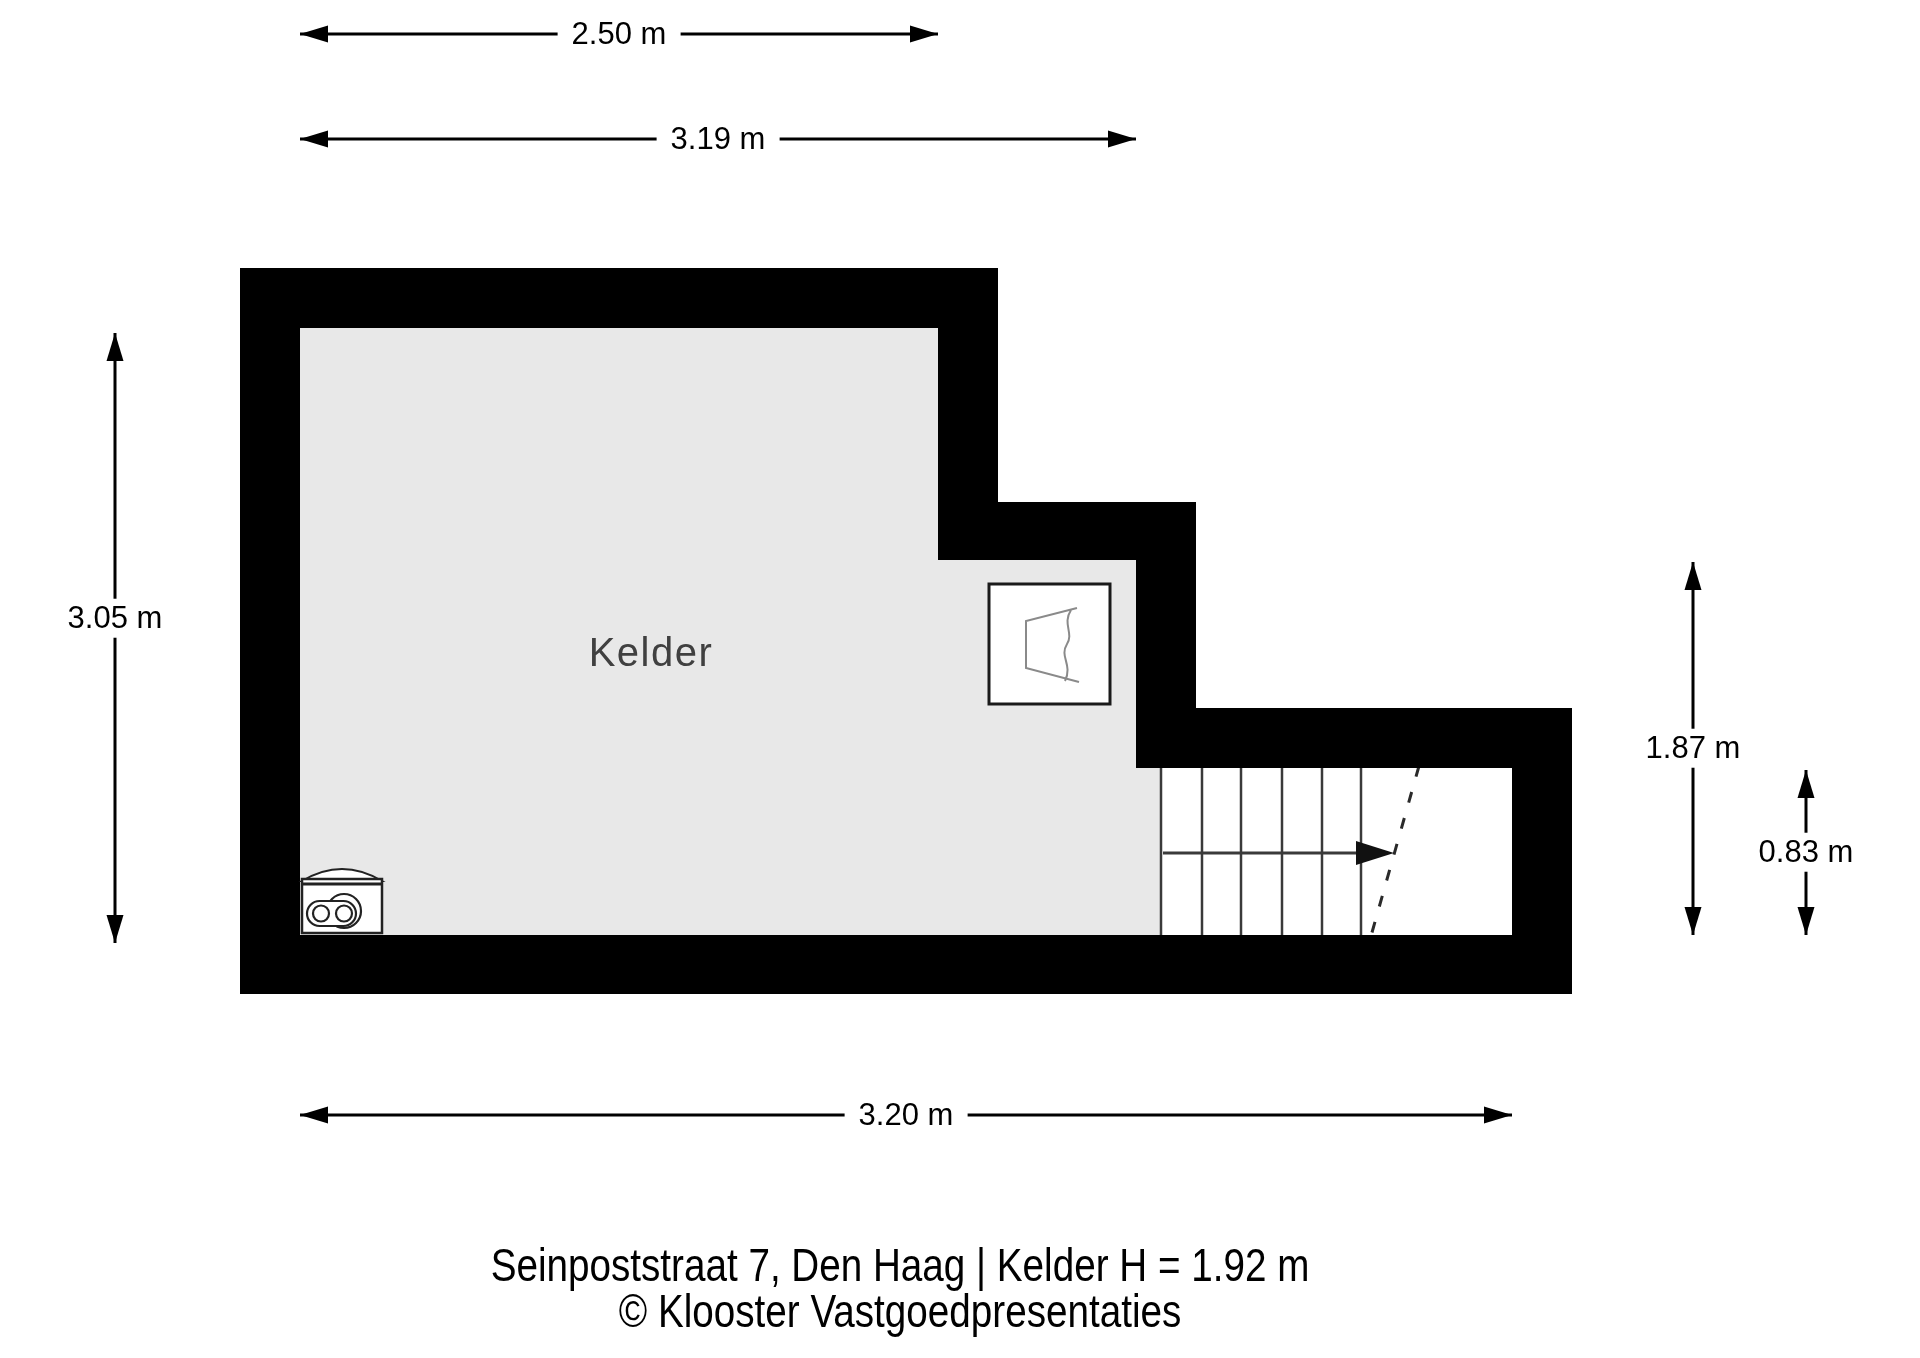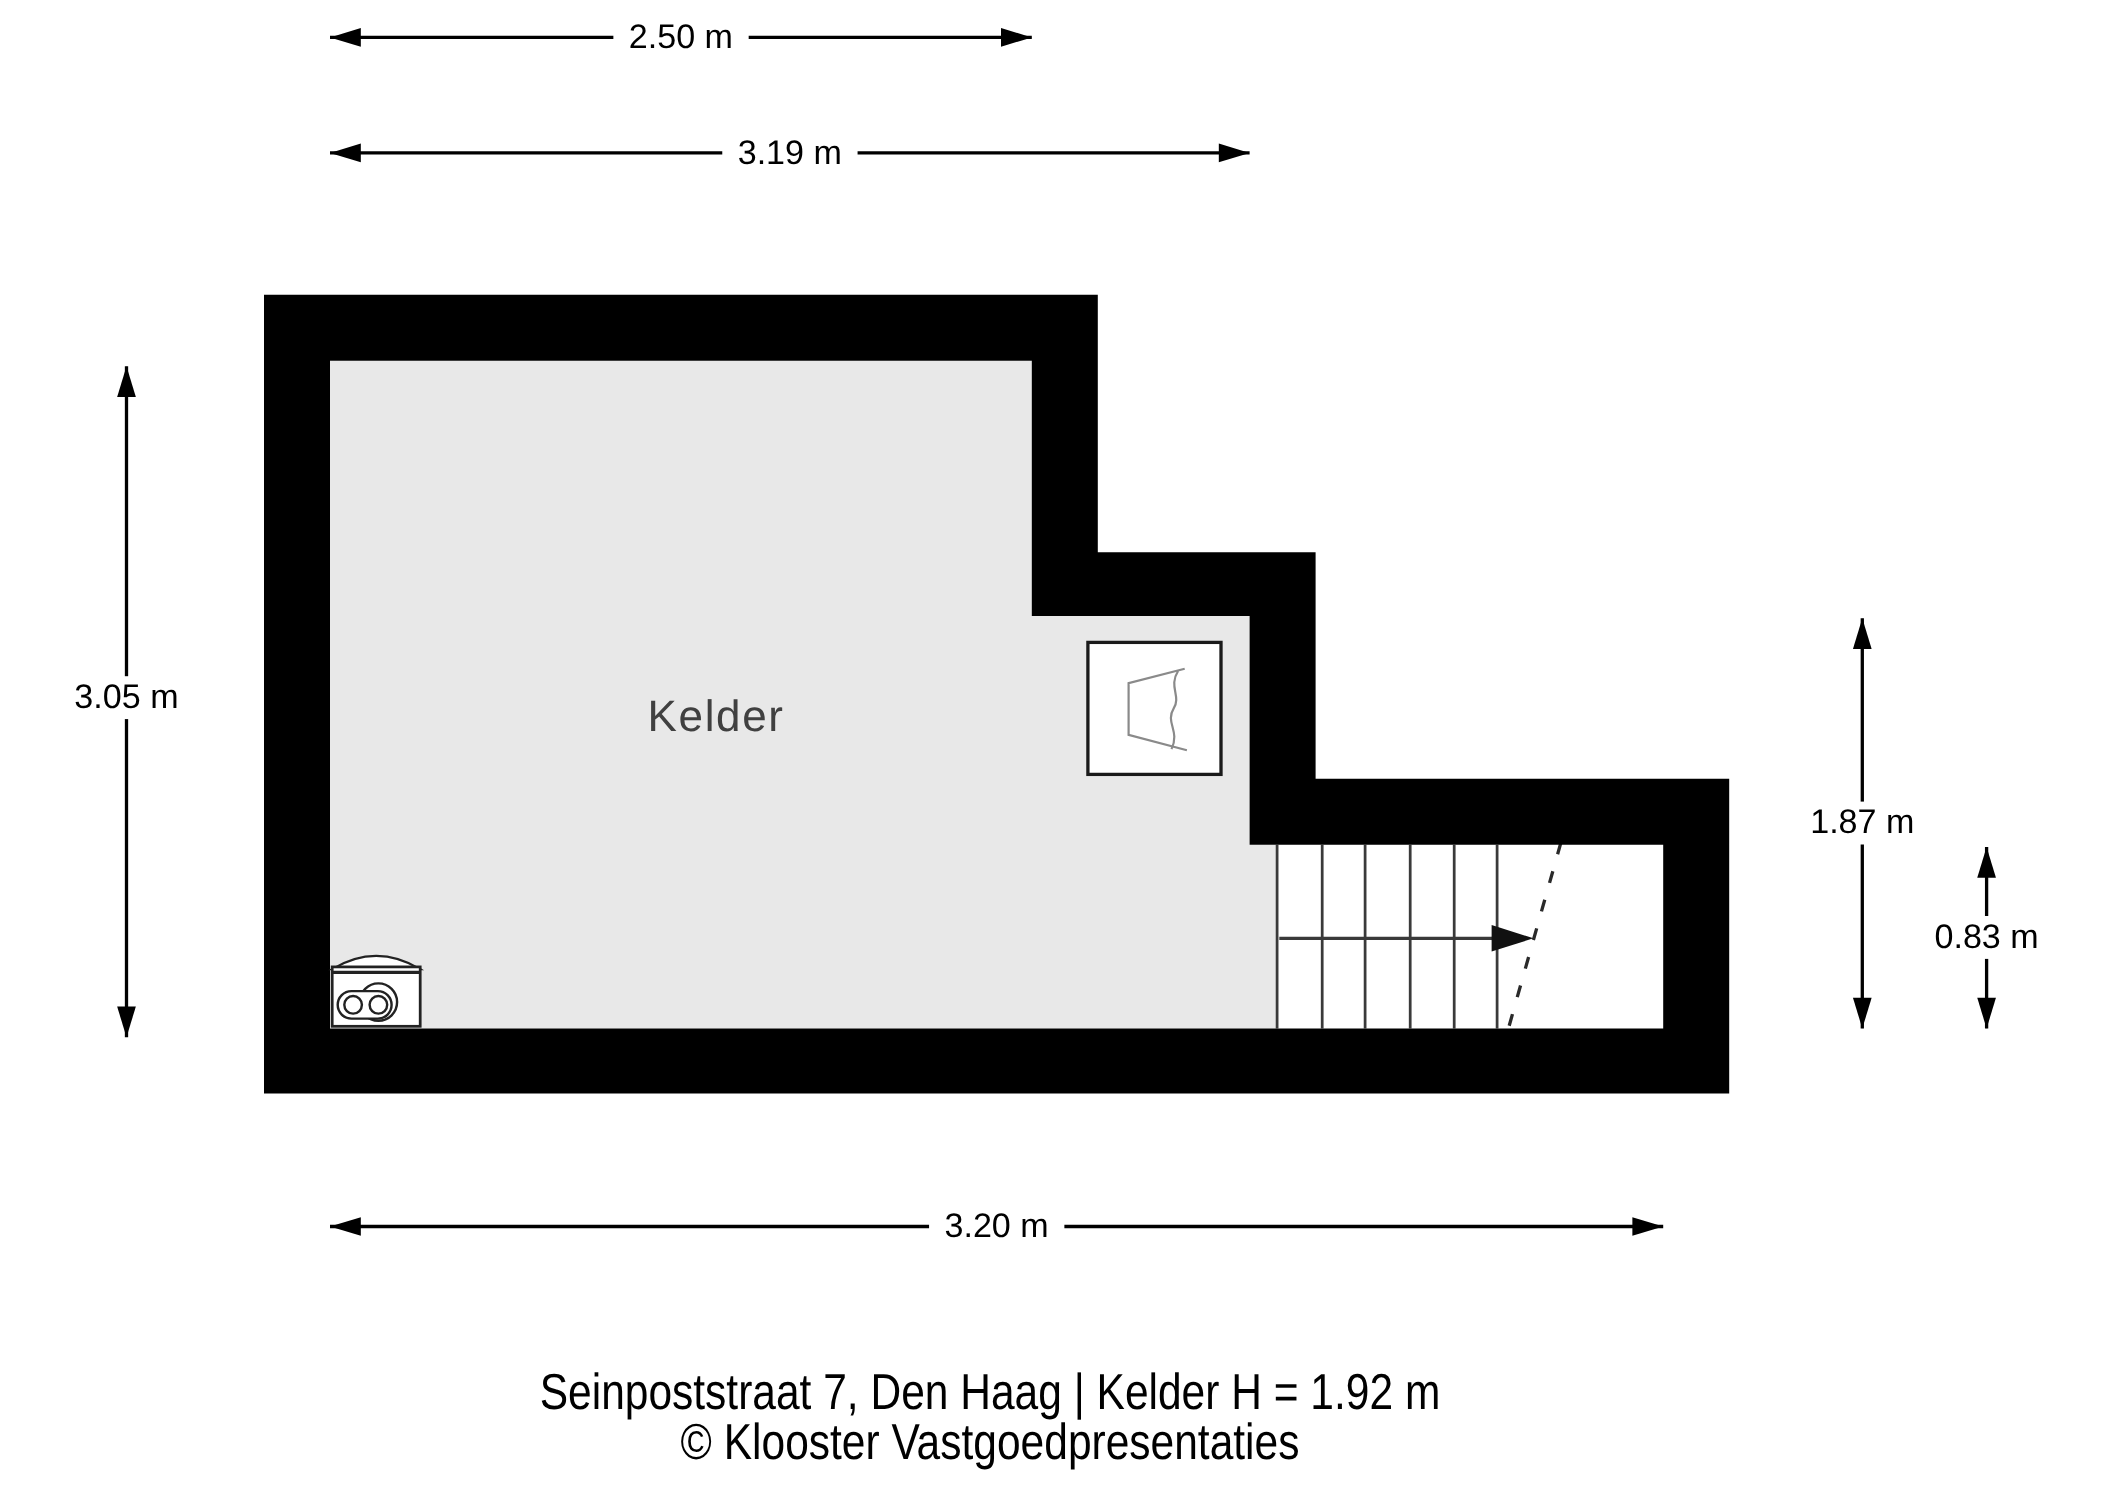--- a/index.html
+++ b/index.html
@@ -117,21 +117,21 @@
       <g>
         <line x1="300" y1="1115" x2="1512" y2="1115"></line>
         <polygon points="300,1115 328,1106.5 328,1123.5" stroke="none" fill="#000"></polygon>
         <polygon points="1512,1115 1484,1106.5 1484,1123.5" stroke="none" fill="#000"></polygon>
       </g>
     </g>
   </svg>
 
   <div class="dim-label" style="left:619px; top:34px;">2.50 m</div>
   <div class="dim-label" style="left:718px; top:139px;">3.19 m</div>
-  <div class="dim-label" style="left:115px; top:634px;text-align:center;">3.05 m</div>
+  <div class="dim-label" style="left:115px; top:618px;text-align:center;">3.05 m</div>
   <div class="dim-label" style="left:1693px; top:748px;text-align:center;">1.87 m</div>
   <div class="dim-label" style="left:1806px; top:852px;">0.83 m</div>
   <div class="dim-label" style="left:906px; top:1115px;">3.20 m</div>
 
   <div class="room-label" style="left:651px; top:652px;">Kelder</div>
 
   <div class="caption-line" style="left:900px; top:1265px;">Seinpoststraat 7, Den Haag | Kelder H = 1.92 m</div>
   <div class="caption-line" style="left:900px; top:1311px;">© Klooster Vastgoedpresentaties</div>
 
 </div>

